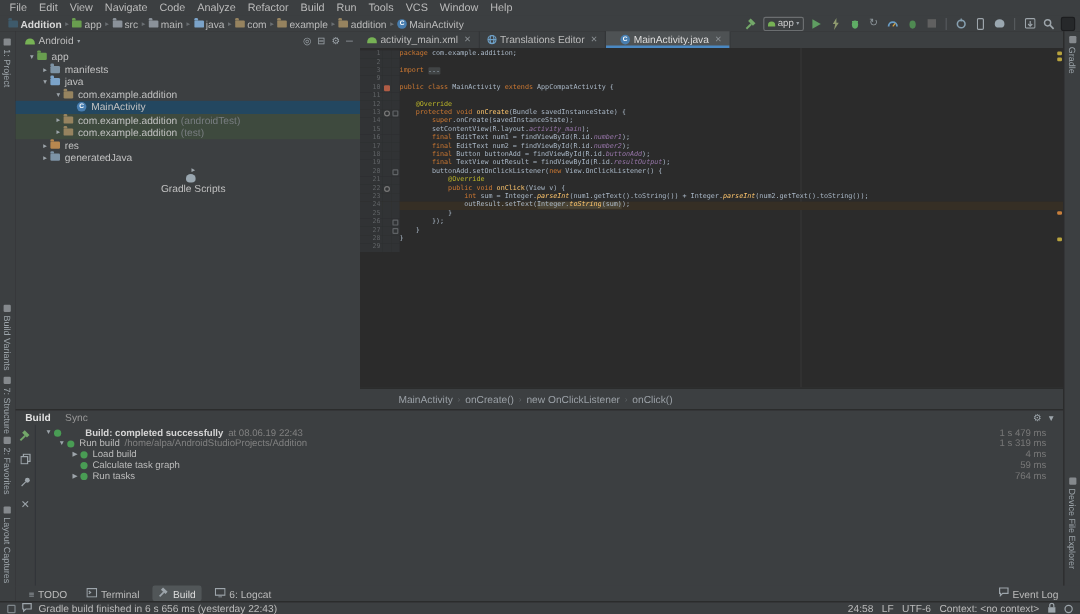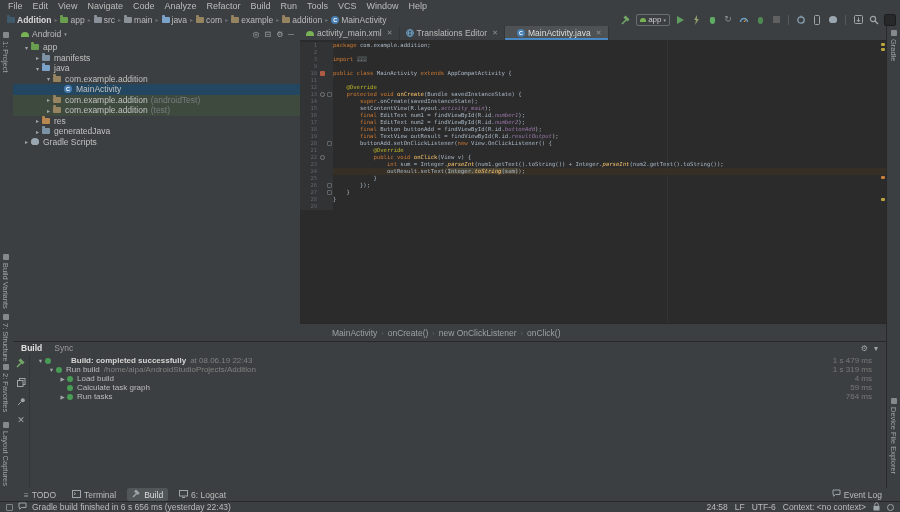--- a/index.html
+++ b/index.html
@@ -326,21 +326,21 @@
         <div class="tree-row" style="padding-left: 20px;">
           <span class="tr-arrow">▸</span>
           <span class="f f-res"></span>
           <span>res</span>
         </div>
         <div class="tree-row" style="padding-left: 20px;">
           <span class="tr-arrow">▸</span>
           <span class="f f-gen"></span>
           <span>generatedJava</span>
         </div>
-        <div class="tree-row" style="padding-left: 9px;">
+        <div class="tree-row" style="padding-left: 9px; flex-direction: column;">
           <span class="tr-arrow">▸</span>
           <span class="ic-gradle"></span>
           <span>Gradle Scripts</span>
         </div>
       </div>
   </div>
 
   <div id="editor" class="abs">
     <div id="etabs">
         <div class="etab">

